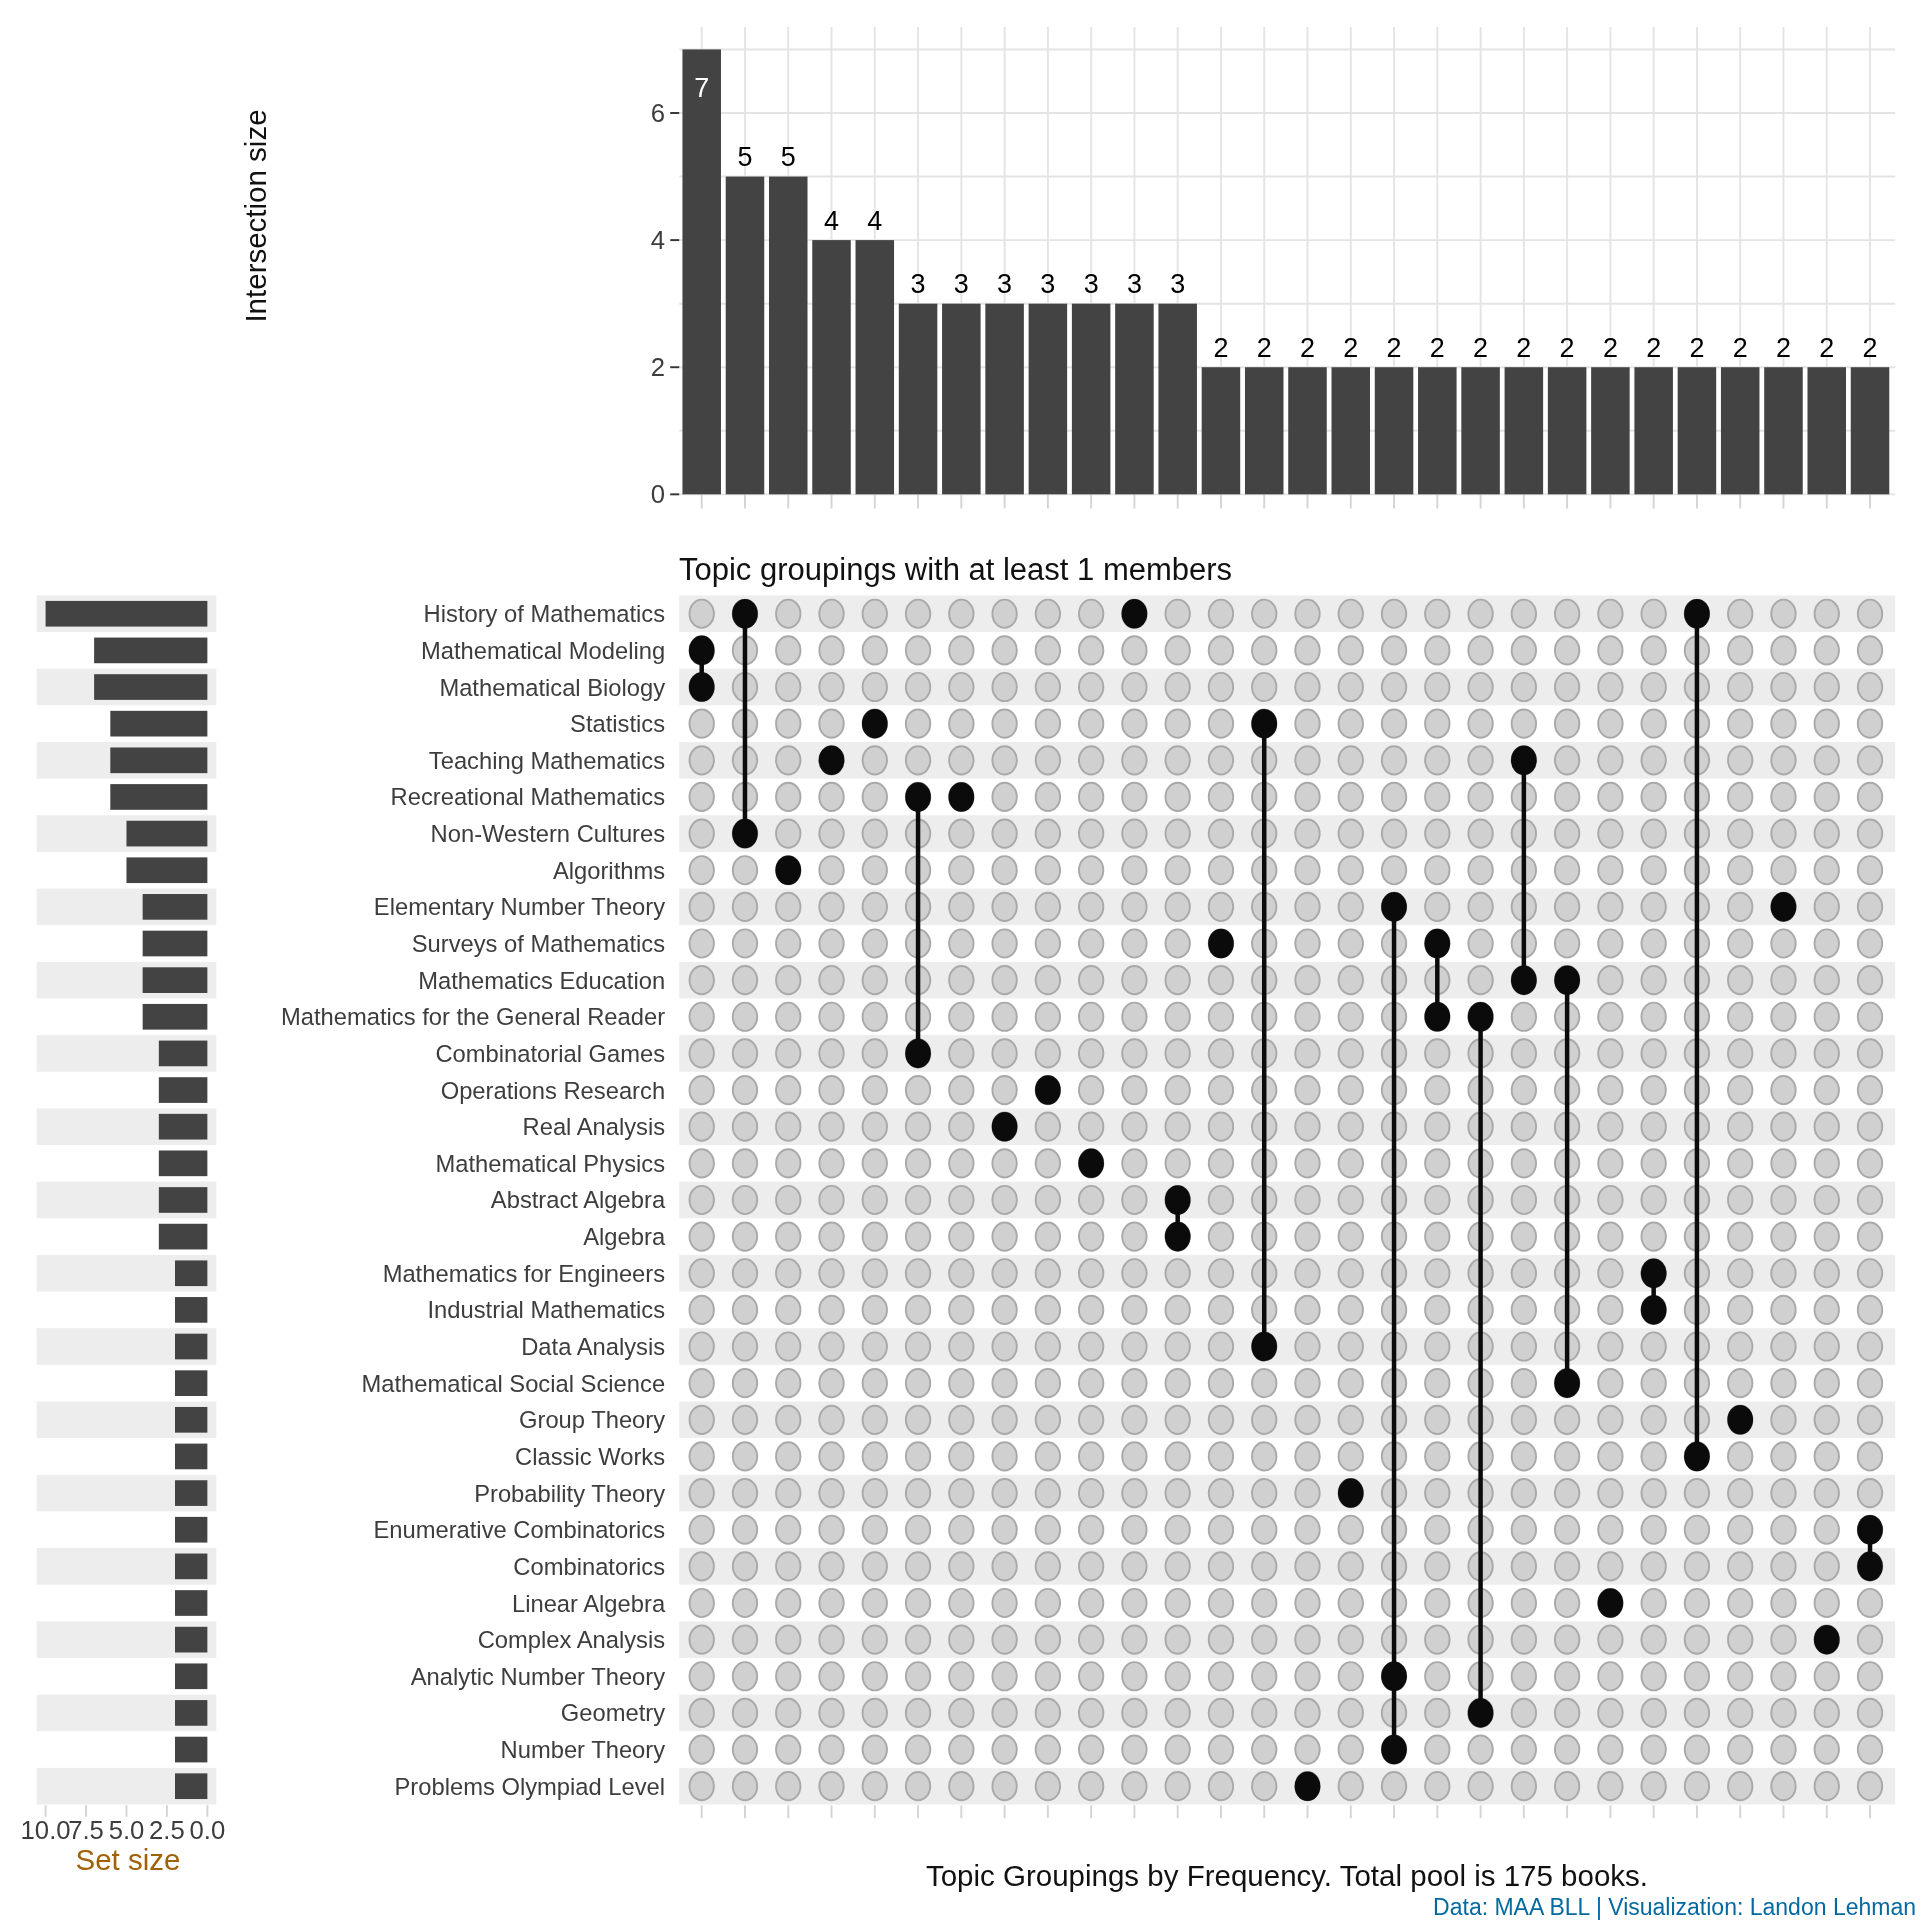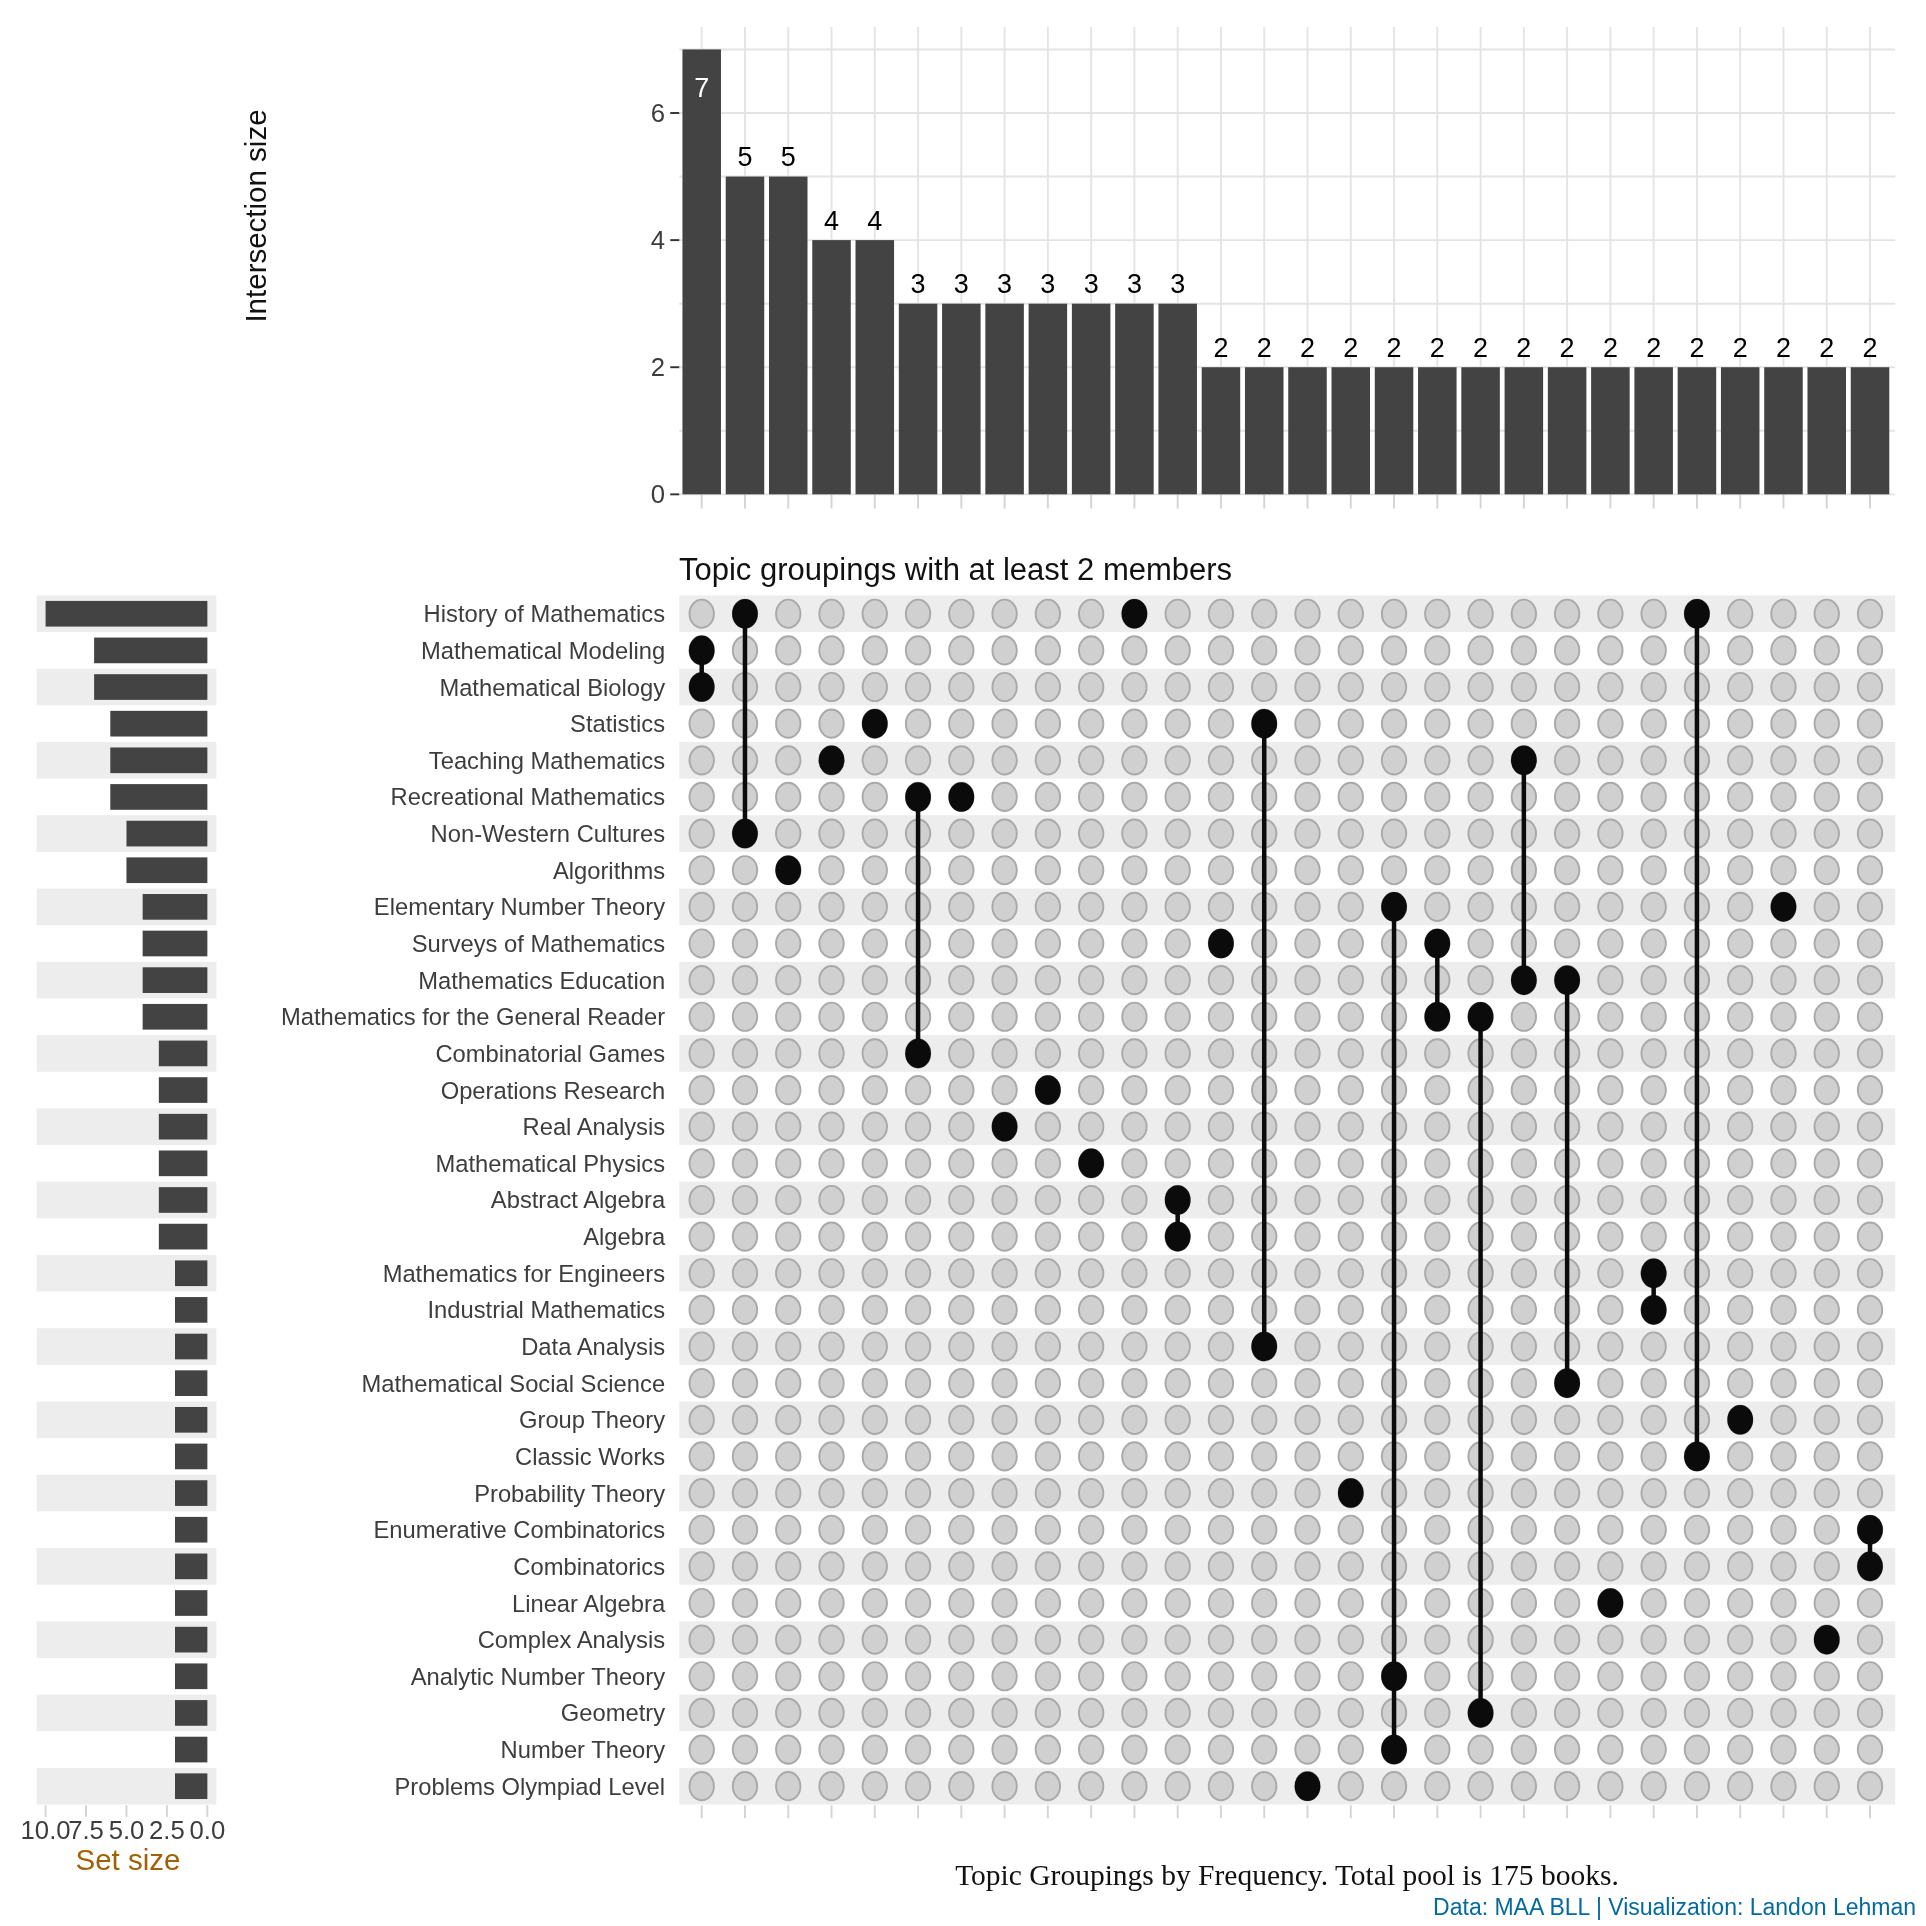--- a/index.html
+++ b/index.html
@@ -3,21 +3,21 @@
 <meta charset="utf-8">
 <style>
   html,body{margin:0;padding:0;background:#ffffff;}
   #stage{position:relative;width:1926px;height:1926px;background:#ffffff;overflow:hidden;
          font-family:"Liberation Sans","DejaVu Sans",sans-serif;}
   .abs{position:absolute;}
   #ylabel{left:256px;top:216px;transform:translate(-50%,-50%) rotate(-90deg);
           font-size:29.5px;color:#111;white-space:nowrap;}
   #matrix-title{left:679px;top:552px;font-size:31px;color:#111;white-space:nowrap;}
   #setsize-title{left:39px;top:1843px;width:178px;text-align:center;font-size:29.5px;color:#a16207;}
-  #caption{left:679px;top:1859px;width:1216px;text-align:center;font-size:29.5px;color:#111;font-family:Liberation Serif, serif;}
+  #caption{left:679px;top:1859px;width:1216px;text-align:center;font-size:29.5px;color:#111;}
   #credit{left:934px;top:1894px;width:982px;text-align:right;font-size:23px;color:#0369a1;}
   svg{position:absolute;left:0;top:0;}
 </style>
 </head>
 <body>
 
 <div id="stage">
   <svg id="plot" width="1926" height="1926" viewBox="0 0 3000 3000">
       <rect x="57" y="927.465" width="280" height="57.07" fill="#ededed"></rect>
       <rect x="1058" y="927.465" width="1894" height="57.07" fill="#ededed"></rect>
@@ -1259,18 +1259,18 @@
       <text x="1036" y="2382.75" font-size="37" fill="#3d3d3d" text-anchor="end" font-family="&quot;Liberation Sans&quot;,&quot;DejaVu Sans&quot;,sans-serif" dominant-baseline="central">Enumerative Combinatorics</text>
       <text x="1036" y="2439.8199999999997" font-size="37" fill="#3d3d3d" text-anchor="end" font-family="&quot;Liberation Sans&quot;,&quot;DejaVu Sans&quot;,sans-serif" dominant-baseline="central">Combinatorics</text>
       <text x="1036" y="2496.8900000000003" font-size="37" fill="#3d3d3d" text-anchor="end" font-family="&quot;Liberation Sans&quot;,&quot;DejaVu Sans&quot;,sans-serif" dominant-baseline="central">Linear Algebra</text>
       <text x="1036" y="2553.96" font-size="37" fill="#3d3d3d" text-anchor="end" font-family="&quot;Liberation Sans&quot;,&quot;DejaVu Sans&quot;,sans-serif" dominant-baseline="central">Complex Analysis</text>
       <text x="1036" y="2611.0299999999997" font-size="37" fill="#3d3d3d" text-anchor="end" font-family="&quot;Liberation Sans&quot;,&quot;DejaVu Sans&quot;,sans-serif" dominant-baseline="central">Analytic Number Theory</text>
       <text x="1036" y="2668.1" font-size="37" fill="#3d3d3d" text-anchor="end" font-family="&quot;Liberation Sans&quot;,&quot;DejaVu Sans&quot;,sans-serif" dominant-baseline="central">Geometry</text>
       <text x="1036" y="2725.17" font-size="37" fill="#3d3d3d" text-anchor="end" font-family="&quot;Liberation Sans&quot;,&quot;DejaVu Sans&quot;,sans-serif" dominant-baseline="central">Number Theory</text>
       <text x="1036" y="2782.24" font-size="37" fill="#3d3d3d" text-anchor="end" font-family="&quot;Liberation Sans&quot;,&quot;DejaVu Sans&quot;,sans-serif" dominant-baseline="central">Problems Olympiad Level</text>
     </svg>
   <div id="ylabel" class="abs">Intersection size</div>
-  <div id="matrix-title" class="abs">Topic groupings with at least 2 members</div>
+  <div id="matrix-title" class="abs">Topic groupings with at least 1 members</div>
   <div id="setsize-title" class="abs">Set size</div>
   <div id="caption" class="abs">Topic Groupings by Frequency. Total pool is 175 books.</div>
   <div id="credit" class="abs">Data: MAA BLL | Visualization: Landon Lehman</div>
 </div>
 
 
 </body></html>

